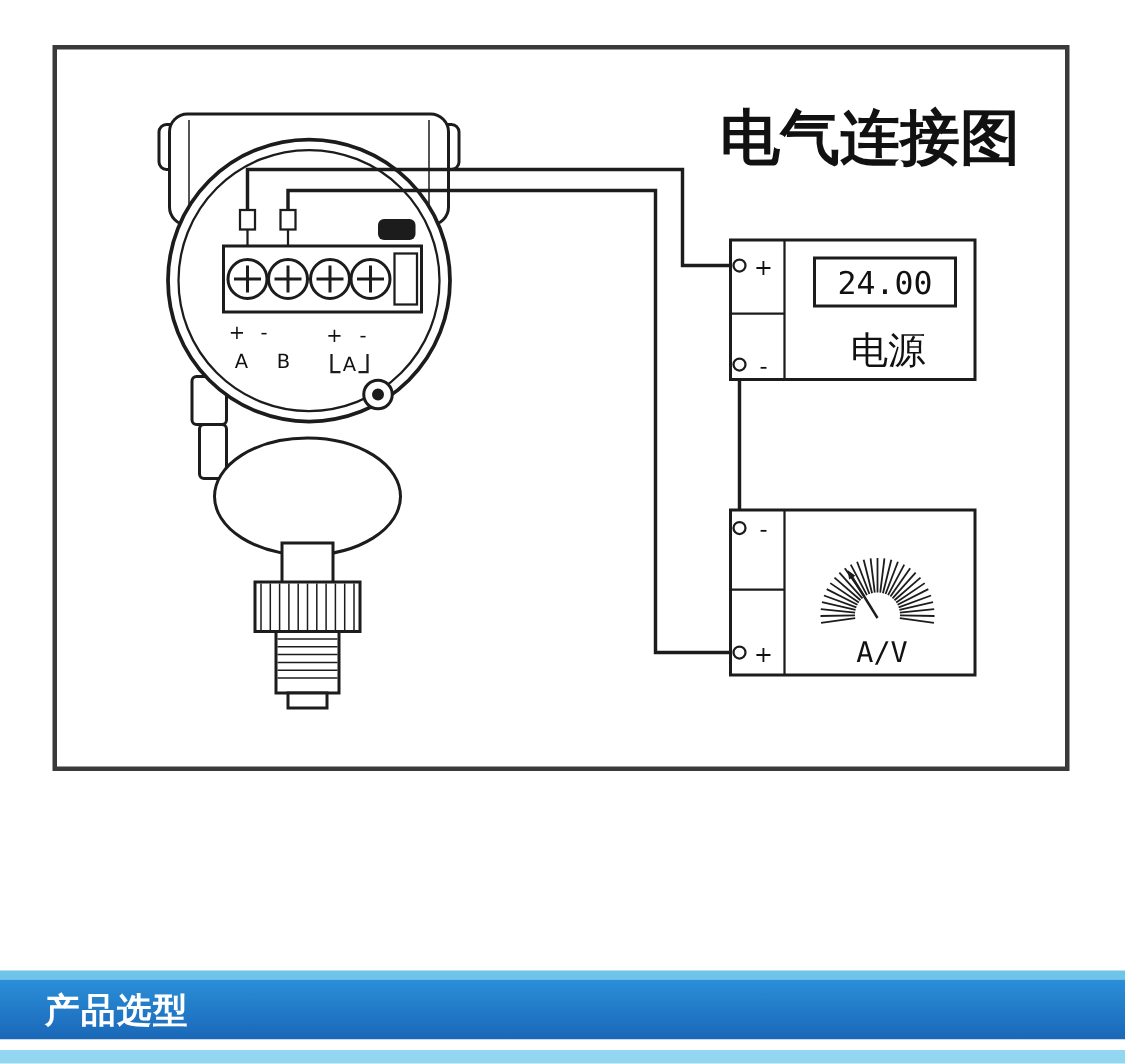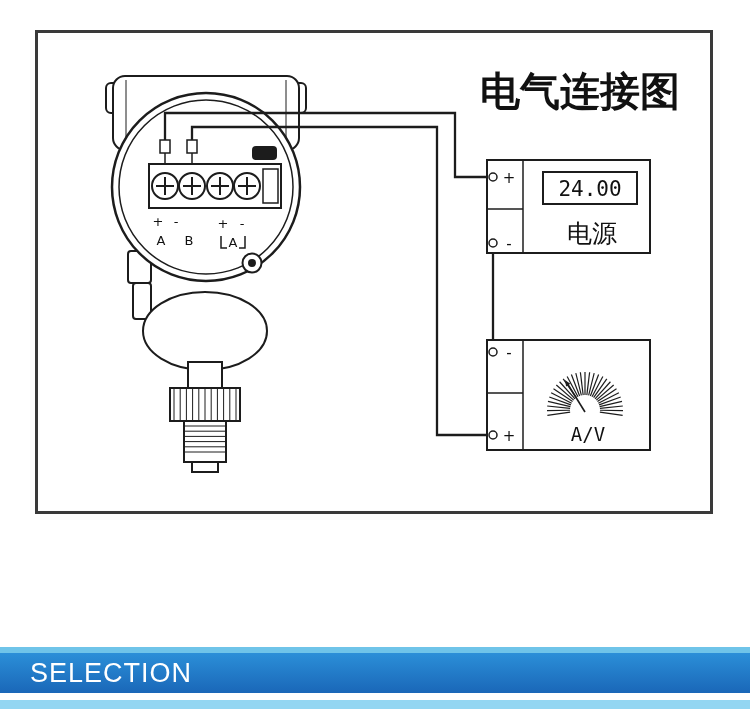--- a/index.html
+++ b/index.html
@@ -189,17 +189,17 @@
     <polygon points="565,380 570.3,383.8 566.1,386.4" fill="#1c1c1c" stroke="none"></polygon>
   </g>
   <text x="588" y="441" font-size="19" text-anchor="middle" font-family="DejaVu Sans Mono, monospace">A/V</text>
 
   <text x="580" y="105" font-size="40" font-weight="bold" text-anchor="middle">电气连接图</text>
 </svg>
 
 <div class="footer">
   <div class="strip-top"></div>
   <div class="band">
-    <span class="band-right">SELECTION</span>
+    <span class="band-left">产品选型</span>
   </div>
   <div class="gap"></div>
   <div class="strip-bottom"></div>
 </div>
 
 </body></html>

